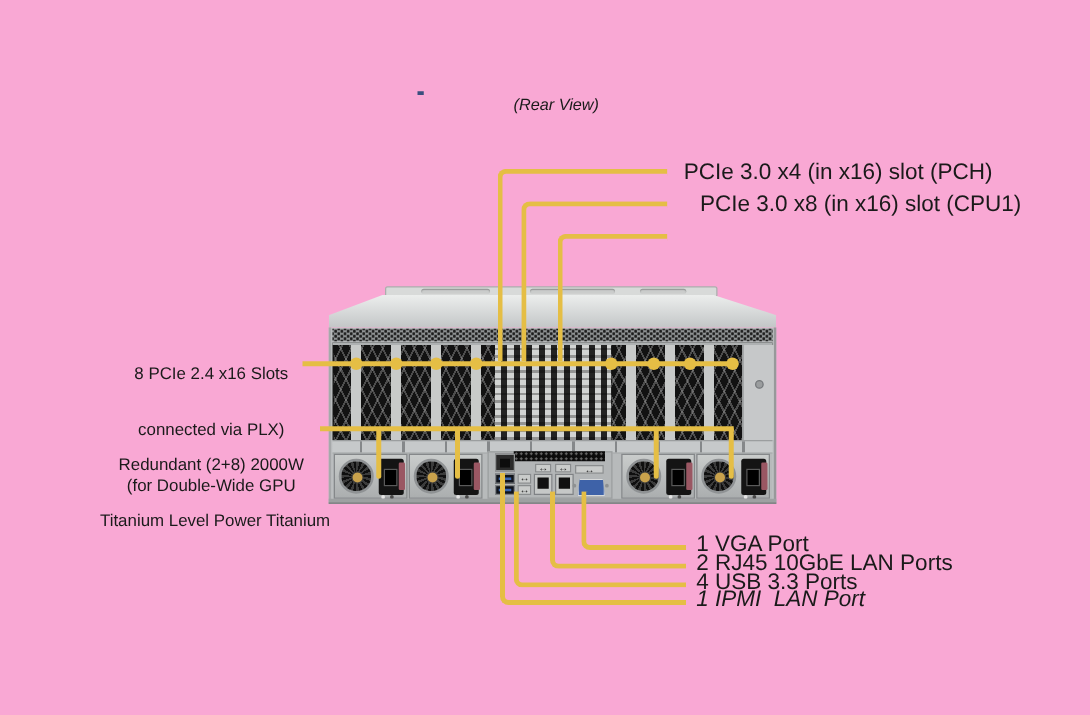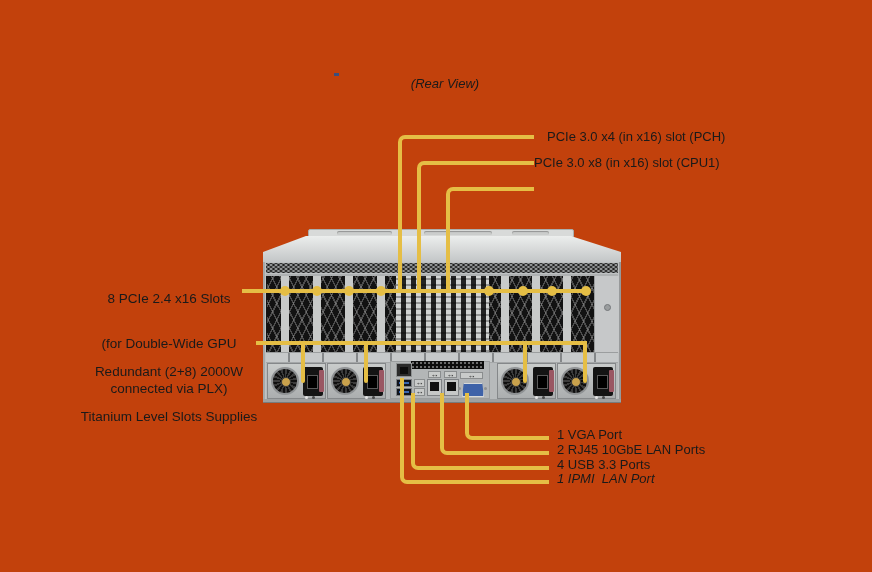--- a/index.html
+++ b/index.html
@@ -1,26 +1,26 @@
 <!DOCTYPE html>
 <html><head>
 <meta charset="utf-8">
 <style>
   html,body{margin:0;padding:0;background:#fff;}
-  #canvas{position:relative;width:872px;height:572px;background:#c2410c;overflow:hidden;
+  #canvas{position:relative;width:872px;height:572px;background:#f9a8d4;overflow:hidden;
           font-family:"Liberation Sans",sans-serif;color:#1a1a1a;}
 
   
-  .lbl{position:absolute;font-size:13px;line-height:16px;white-space:pre;}
+  .lbl{position:absolute;font-size:18px;line-height:16px;white-space:pre;}
   #title{position:absolute;left:350px;top:76px;width:190px;text-align:center;
          font-size:13px;font-style:italic;}
   #stray-dot{position:absolute;left:334px;top:73px;width:5px;height:3px;background:#3a4e7e;}
 
   #lbl-pch{left:547px;top:129px;}
-  #lbl-cpu1{left:534px;top:155px;}
+  #lbl-cpu1{left:560px;top:155px;}
   #lbl-cpu2{left:547px;top:181px;}
 
   #lbl-gpu{left:83px;top:261px;width:172px;text-align:center;font-size:13.5px;line-height:15px;}
   #lbl-psu{left:80px;top:334px;width:178px;text-align:center;font-size:13.5px;line-height:15px;}
   .blkline{display:block;}
 
   #lbl-vga {left:557px;top:427px;}
   #lbl-lan {left:557px;top:442px;}
   #lbl-usb {left:557px;top:457px;}
   #lbl-ipmi{left:557px;top:471px;font-style:italic;}
@@ -236,27 +236,27 @@
   <div class="co coBL" id="co-ipmi"></div>
   <div class="co coBL" id="co-usb"></div>
   <div class="co coBL" id="co-lan"></div>
   <div class="co coBL" id="co-vga"></div>
 
   <div class="lbl" id="lbl-pch">PCIe 3.0 x4 (in x16) slot (PCH)</div>
   <div class="lbl" id="lbl-cpu1">PCIe 3.0 x8 (in x16) slot (CPU1)</div>
 
   <div class="lbl" id="lbl-gpu">
     <span class="blkline">8 PCIe 2.4 x16 Slots</span>
+    <span class="blkline">connected via PLX)</span>
     <span class="blkline">(for Double-Wide GPU</span>
-    <span class="blkline">connected via PLX)</span>
   </div>
 
   <div class="lbl" id="lbl-psu">
     <span class="blkline">Redundant (2+8) 2000W</span>
-    <span class="blkline">Titanium Level Slots Supplies</span>
+    <span class="blkline">Titanium Level Power Titanium</span>
   </div>
 
   <div class="lbl" id="lbl-vga">1 VGA Port</div>
   <div class="lbl" id="lbl-lan">2 RJ45 10GbE LAN Ports</div>
   <div class="lbl" id="lbl-usb">4 USB 3.3 Ports</div>
   <div class="lbl" id="lbl-ipmi">1 IPMI  LAN Port</div>
 
 </div>
 
 </body></html>

